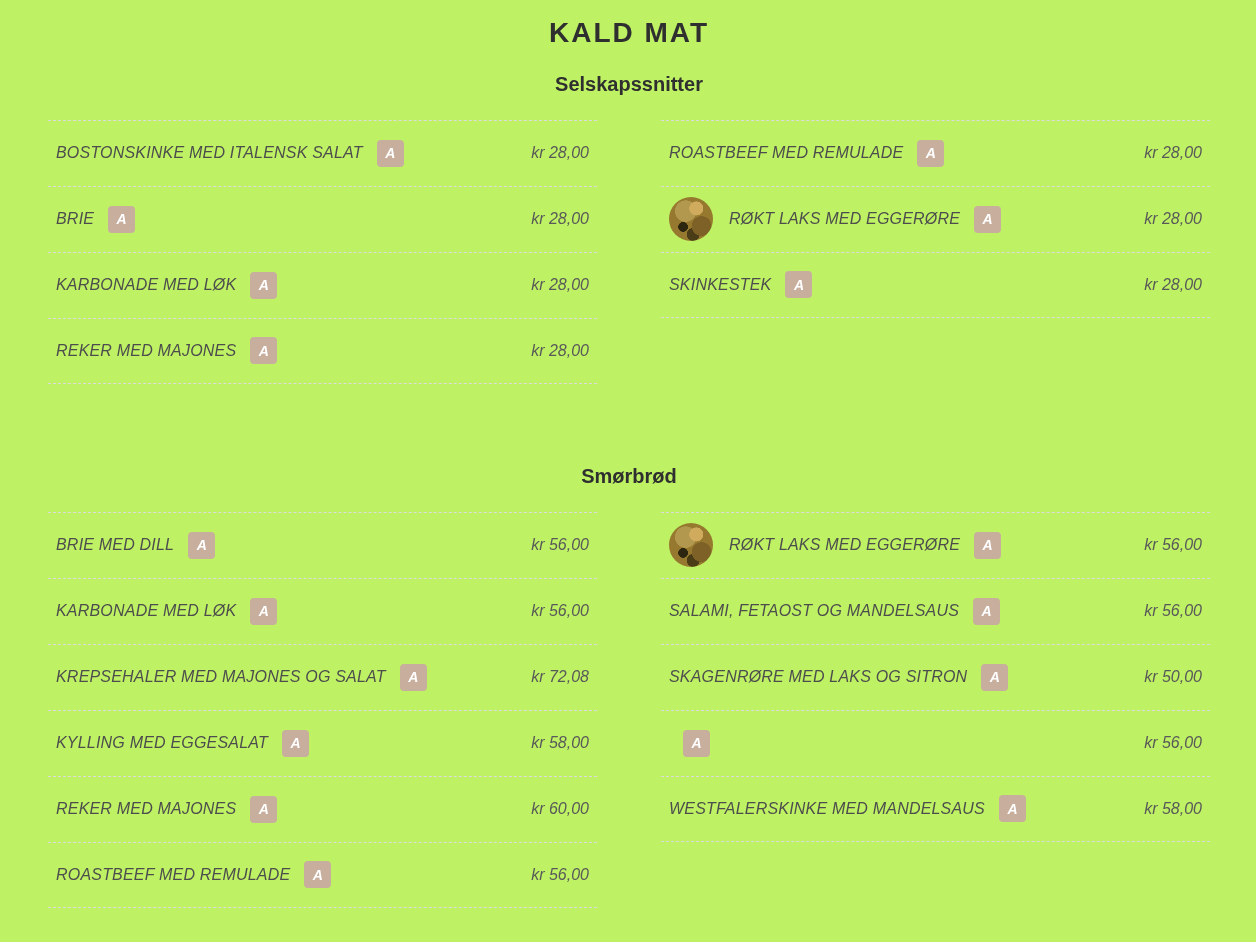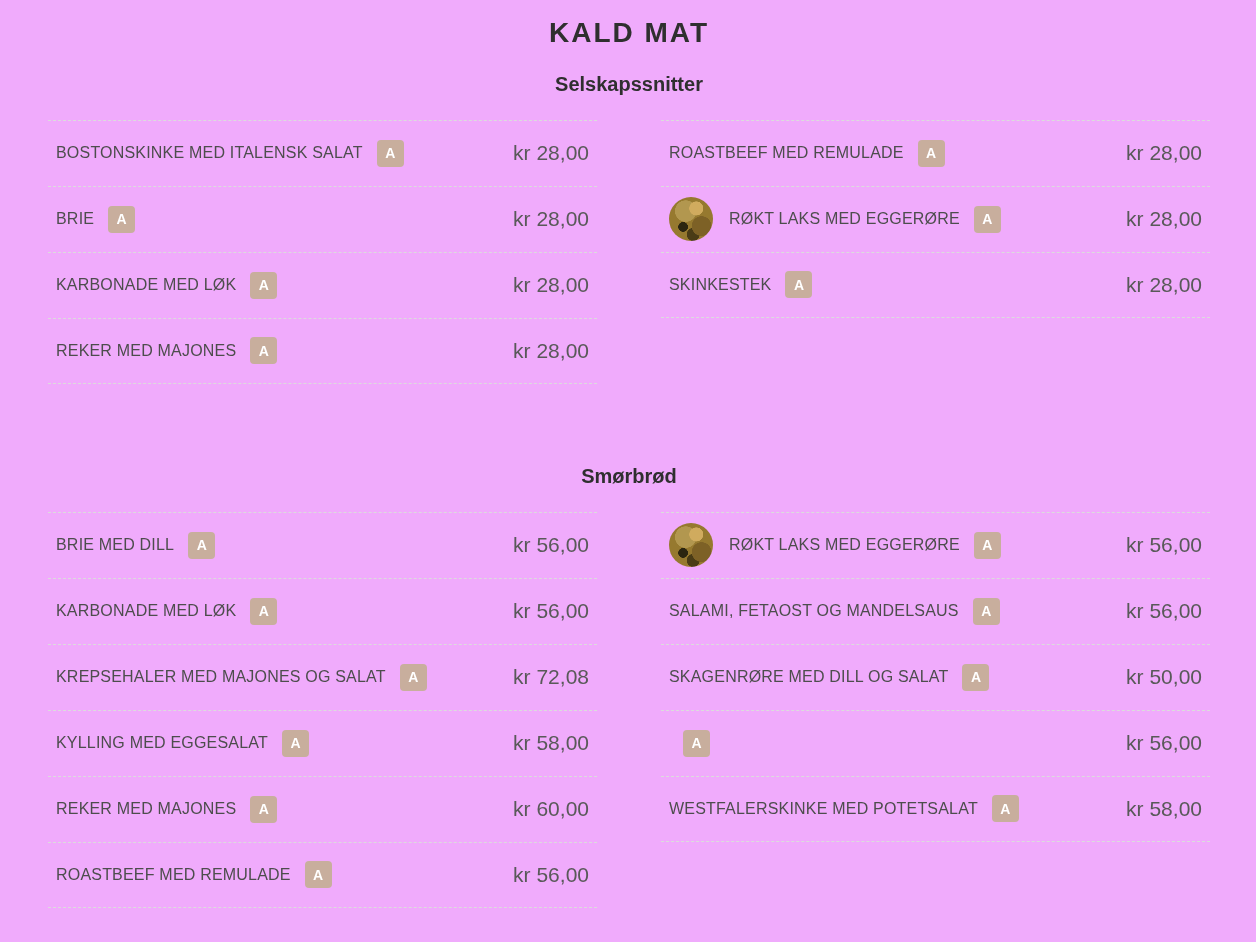--- a/index.html
+++ b/index.html
@@ -6,21 +6,21 @@
   html, body {
     margin: 0;
     padding: 0;
     background: #ffffff;
     font-family: "Liberation Sans", "DejaVu Sans", sans-serif;
   }
   .menu {
     width: 1256px;
     min-height: 942px;
     padding: 16px 46px 20px 48px;
-    background: #f0abfc;
+    background: #bef264;
   }
   .page-title {
     margin: 0 0 22px 0;
     text-align: center;
     font-size: 28px;
     font-weight: 700;
     letter-spacing: 2px;
     color: #2f2f2f;
     line-height: 1.2;
   }
@@ -32,20 +32,21 @@
     color: #2f2f2f;
     line-height: 1.2;
   }
   .menu-section { margin-bottom: 80px; }
   .menu-section:last-child { margin-bottom: 0; }
   .columns {
     display: grid;
     grid-template-columns: 1fr 1fr;
     column-gap: 64px;
     align-items: start;
+    font-style: italic;
   }
   .col { width: 100%; }
   .item-row {
     display: flex;
     align-items: center;
     justify-content: space-between;
     min-height: 66px;
     padding: 0 8px;
     border-top: 1px dashed #dcdcdc;
   }
@@ -70,21 +71,21 @@
     margin-left: 14px;
     border-radius: 4px;
     background: #c8ae9d;
     color: #ffffff;
     font-size: 14px;
     font-weight: 700;
     flex: 0 0 auto;
     cursor: pointer;
   }
   .item-price {
-    font-size: 21px;
+    font-size: 16px;
     color: #595959;
     white-space: nowrap;
     margin-left: 12px;
   }
   .thumb {
     width: 44px;
     height: 44px;
     border-radius: 50%;
     margin-right: 16px;
     flex: 0 0 auto;
@@ -248,38 +249,38 @@
 
       <span class="item-name">SALAMI, FETAOST OG MANDELSAUS</span>
       <span class="badge">A</span>
     </div>
     <span class="item-price">kr 56,00</span>
   </div>
 
   <div class="item-row">
     <div class="item-left">
 
-      <span class="item-name">SKAGENRØRE MED DILL OG SALAT</span>
+      <span class="item-name">SKAGENRØRE MED LAKS OG SITRON</span>
       <span class="badge">A</span>
     </div>
     <span class="item-price">kr 50,00</span>
   </div>
 
   <div class="item-row">
     <div class="item-left">
 
       <span class="badge">A</span>
     </div>
     <span class="item-price">kr 56,00</span>
   </div>
 
   <div class="item-row">
     <div class="item-left">
 
-      <span class="item-name">WESTFALERSKINKE MED POTETSALAT</span>
+      <span class="item-name">WESTFALERSKINKE MED MANDELSAUS</span>
       <span class="badge">A</span>
     </div>
     <span class="item-price">kr 58,00</span>
   </div>
 </div>
     </div>
   </section>
 </div>
 </main>
 

